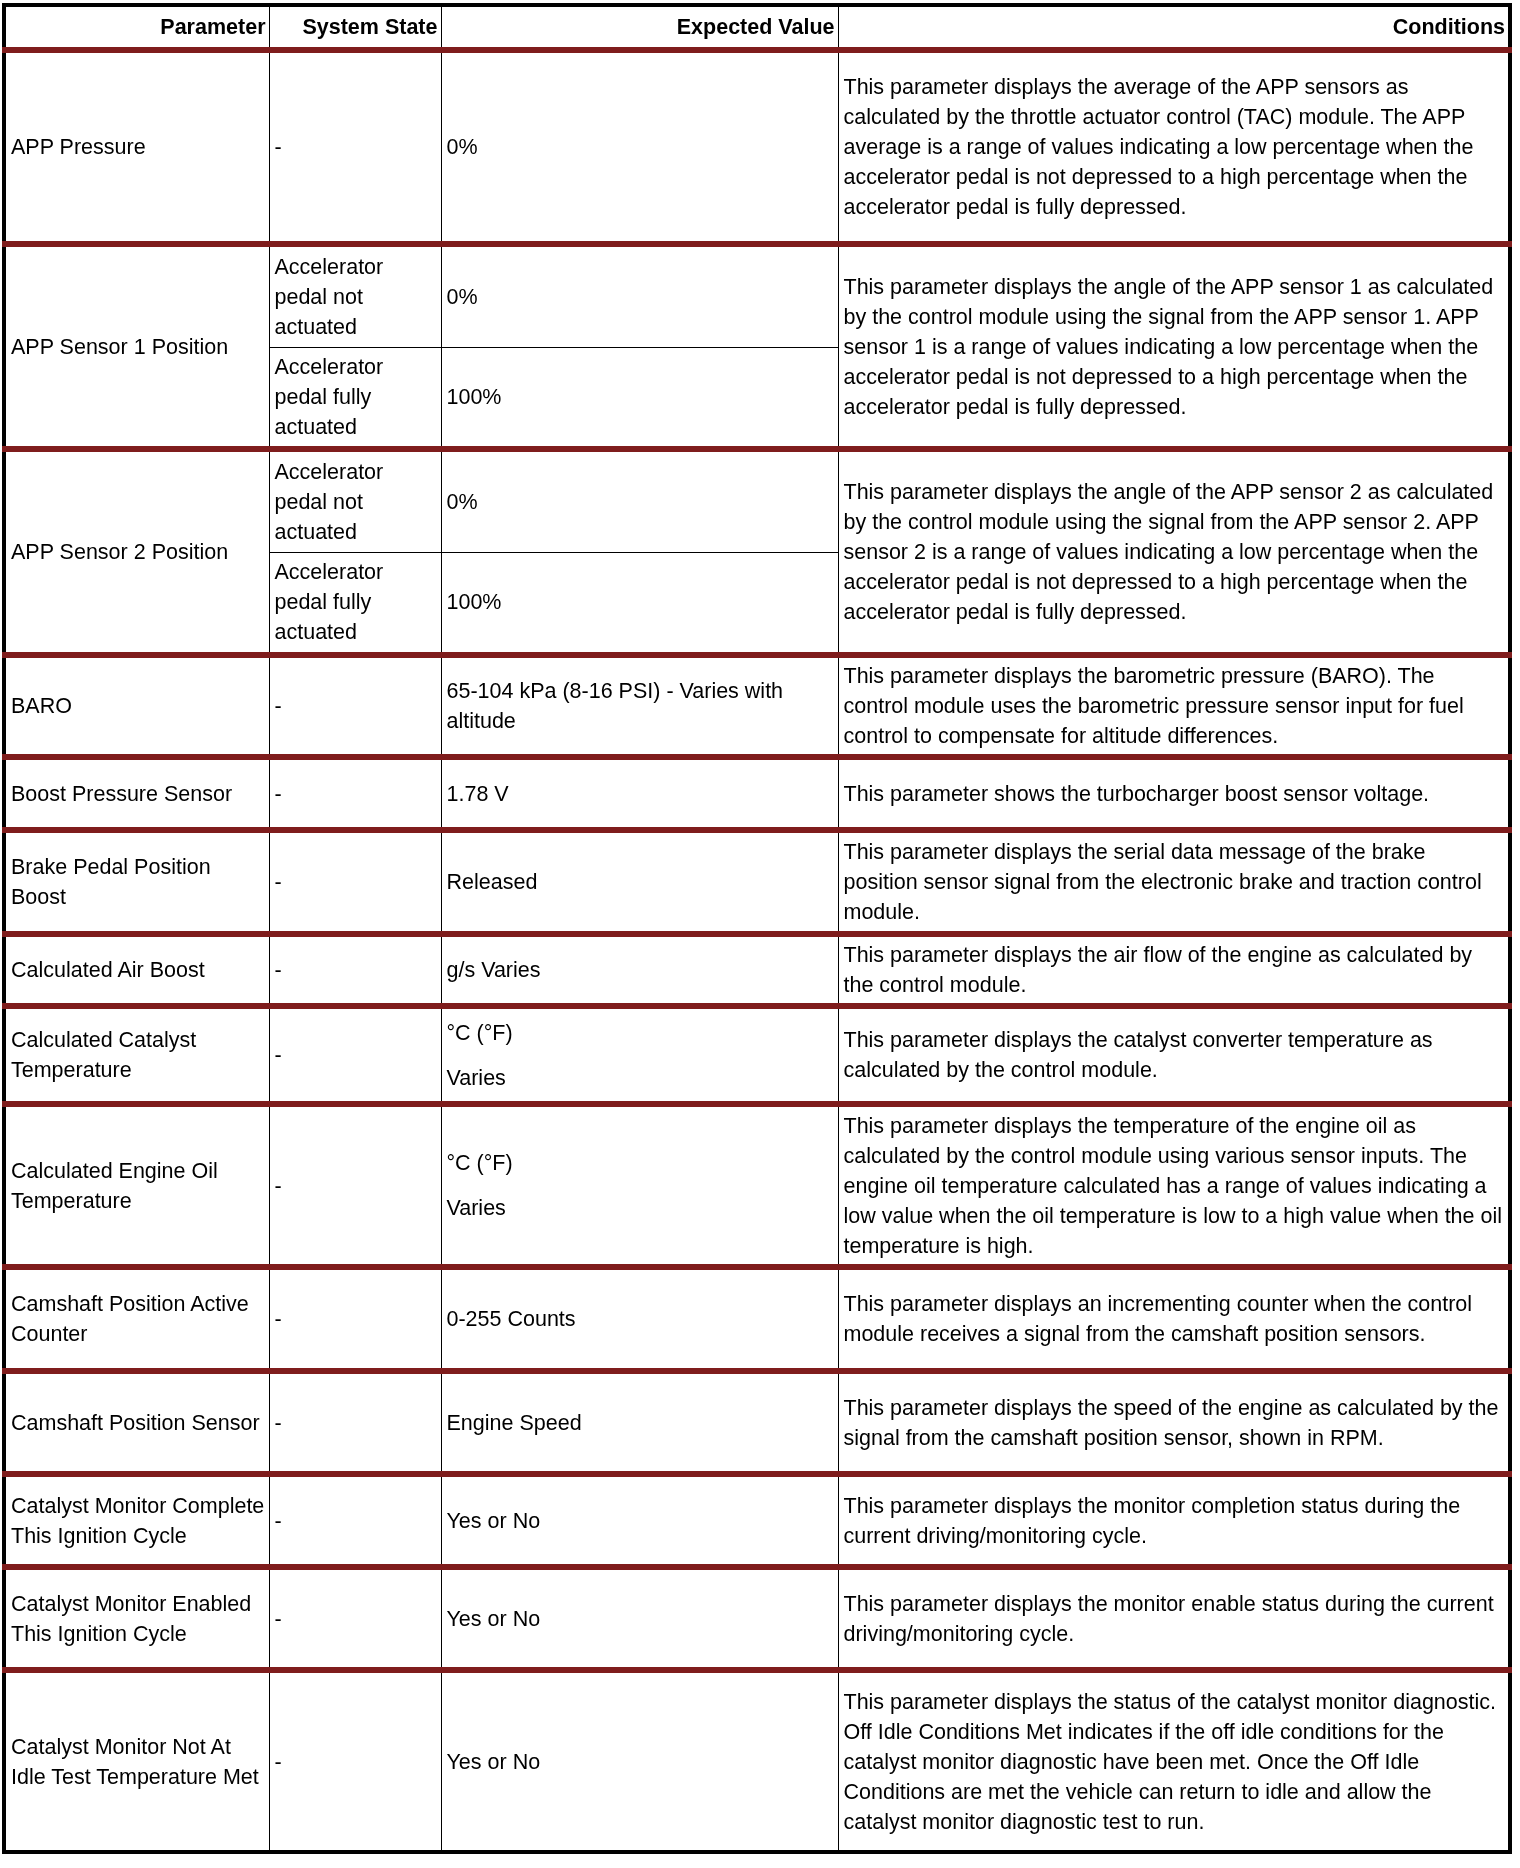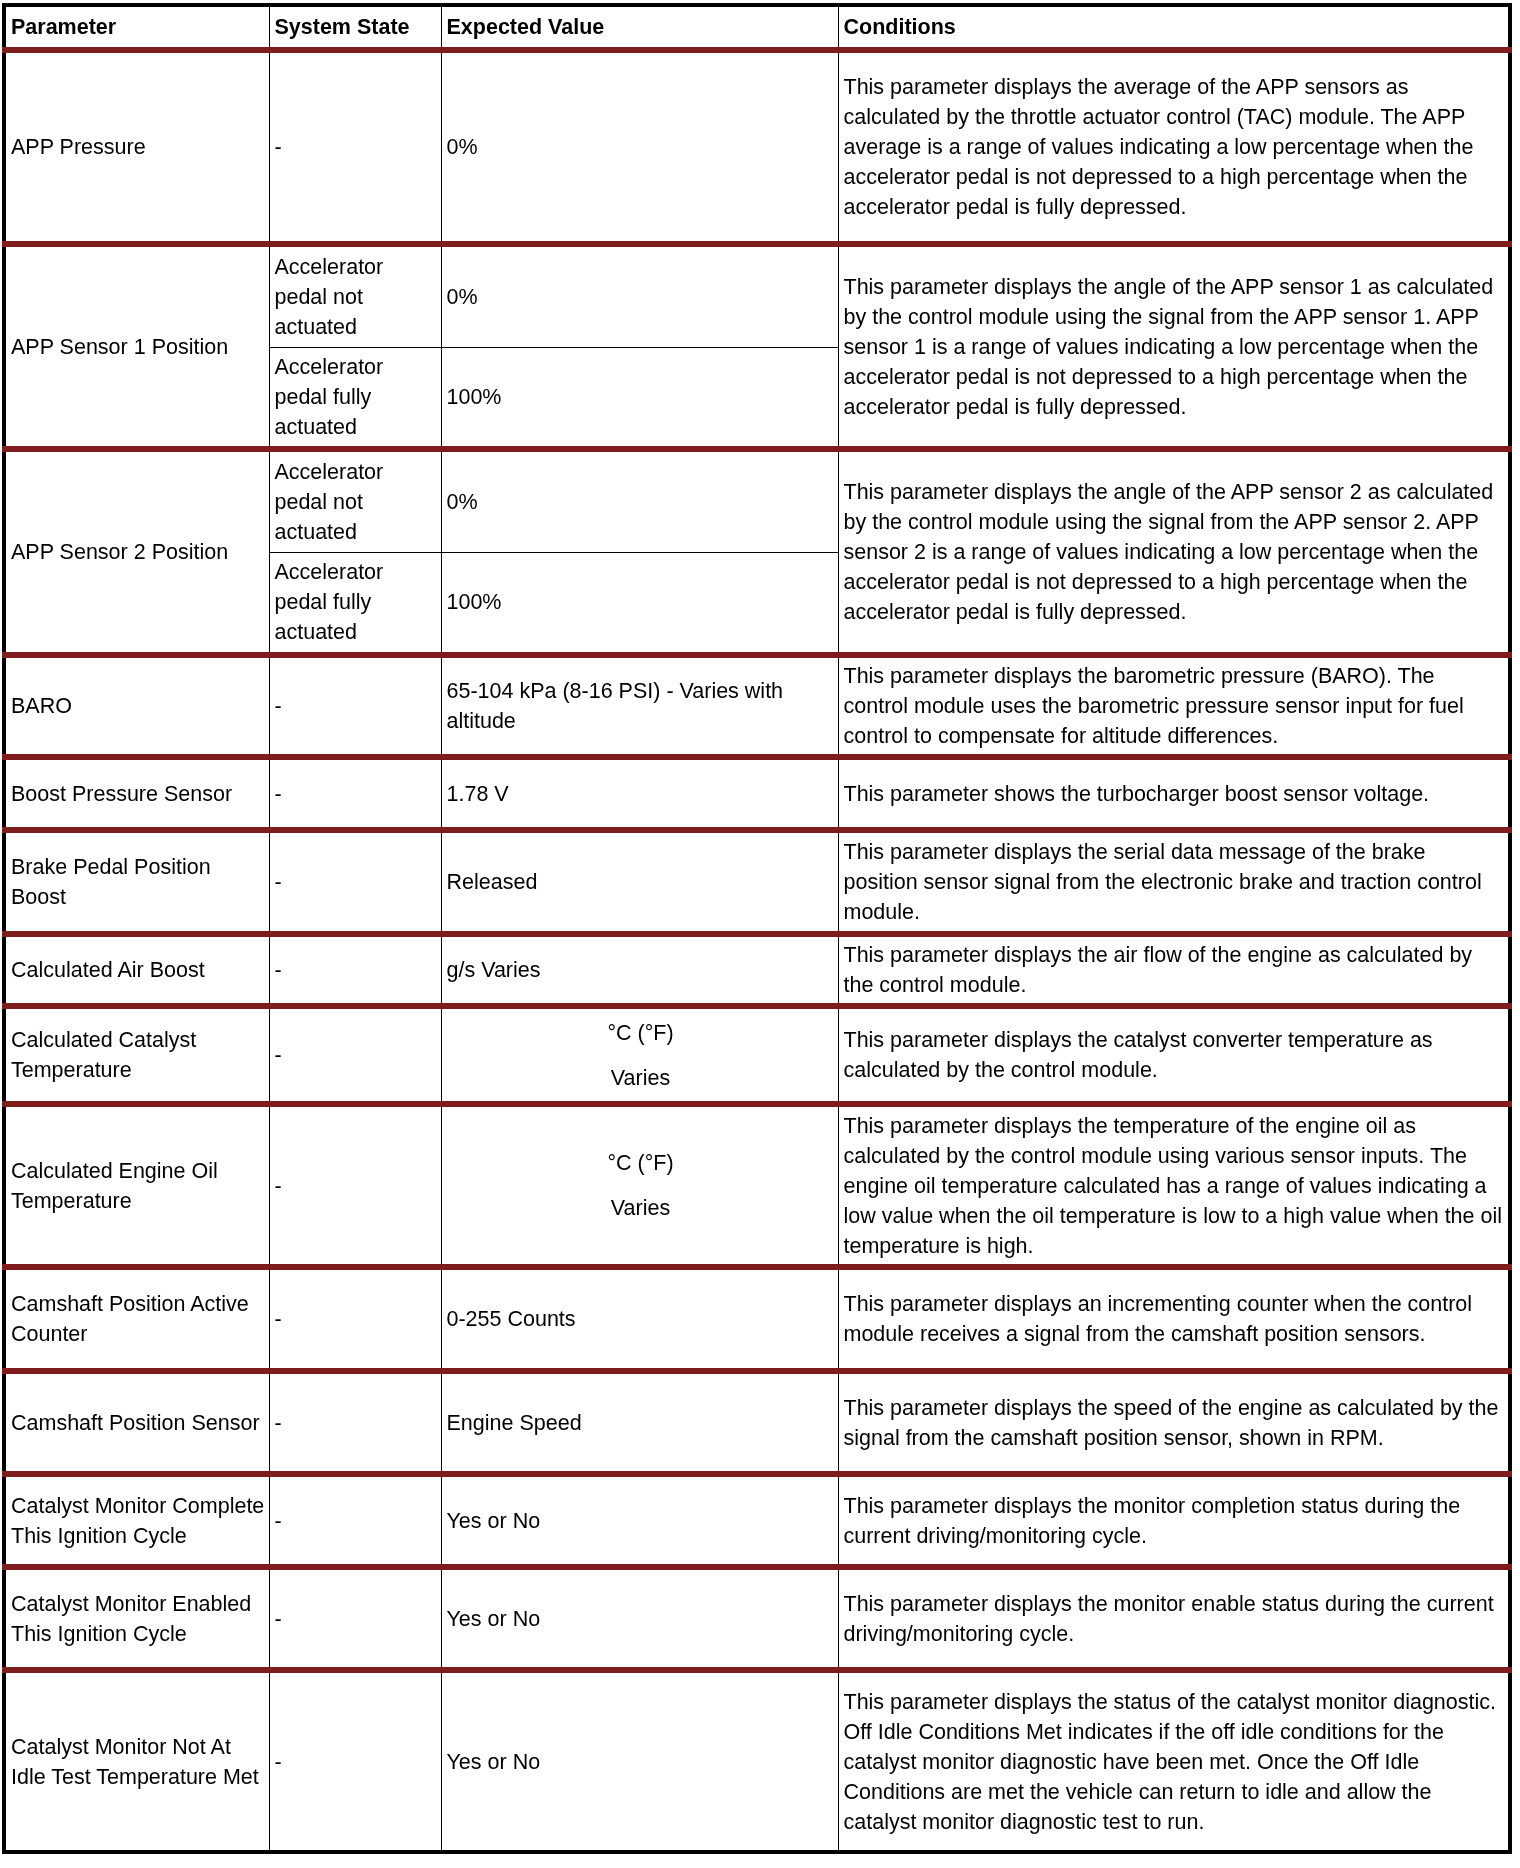--- a/index.html
+++ b/index.html
@@ -21,27 +21,27 @@
   table.params col.c4 { width: 672px; }
   table.params th, table.params td {
     border: 1.5px solid #000000;
     padding: 0 3px 0 5px;
     vertical-align: middle;
     text-align: left;
     word-wrap: break-word;
   }
   table.params thead th {
     font-weight: bold;
-    text-align: left;
+    text-align: right;
     height: 40px;
     border-bottom: 3px solid #000000;
     font-size: 21.5px;
   }
   table.params tbody tr.main-row > td { border-top: 6px solid #7f1d1d; }
-  .val-line { display: block; text-align: center; }
+  .val-line { display: block; }
   .val-gap { display: block; height: 15px; }
 </style>
 </head>
 <body>
 
 <table class="params">
   <colgroup>
     <col class="c1">
       <col class="c2">
       <col class="c3">

